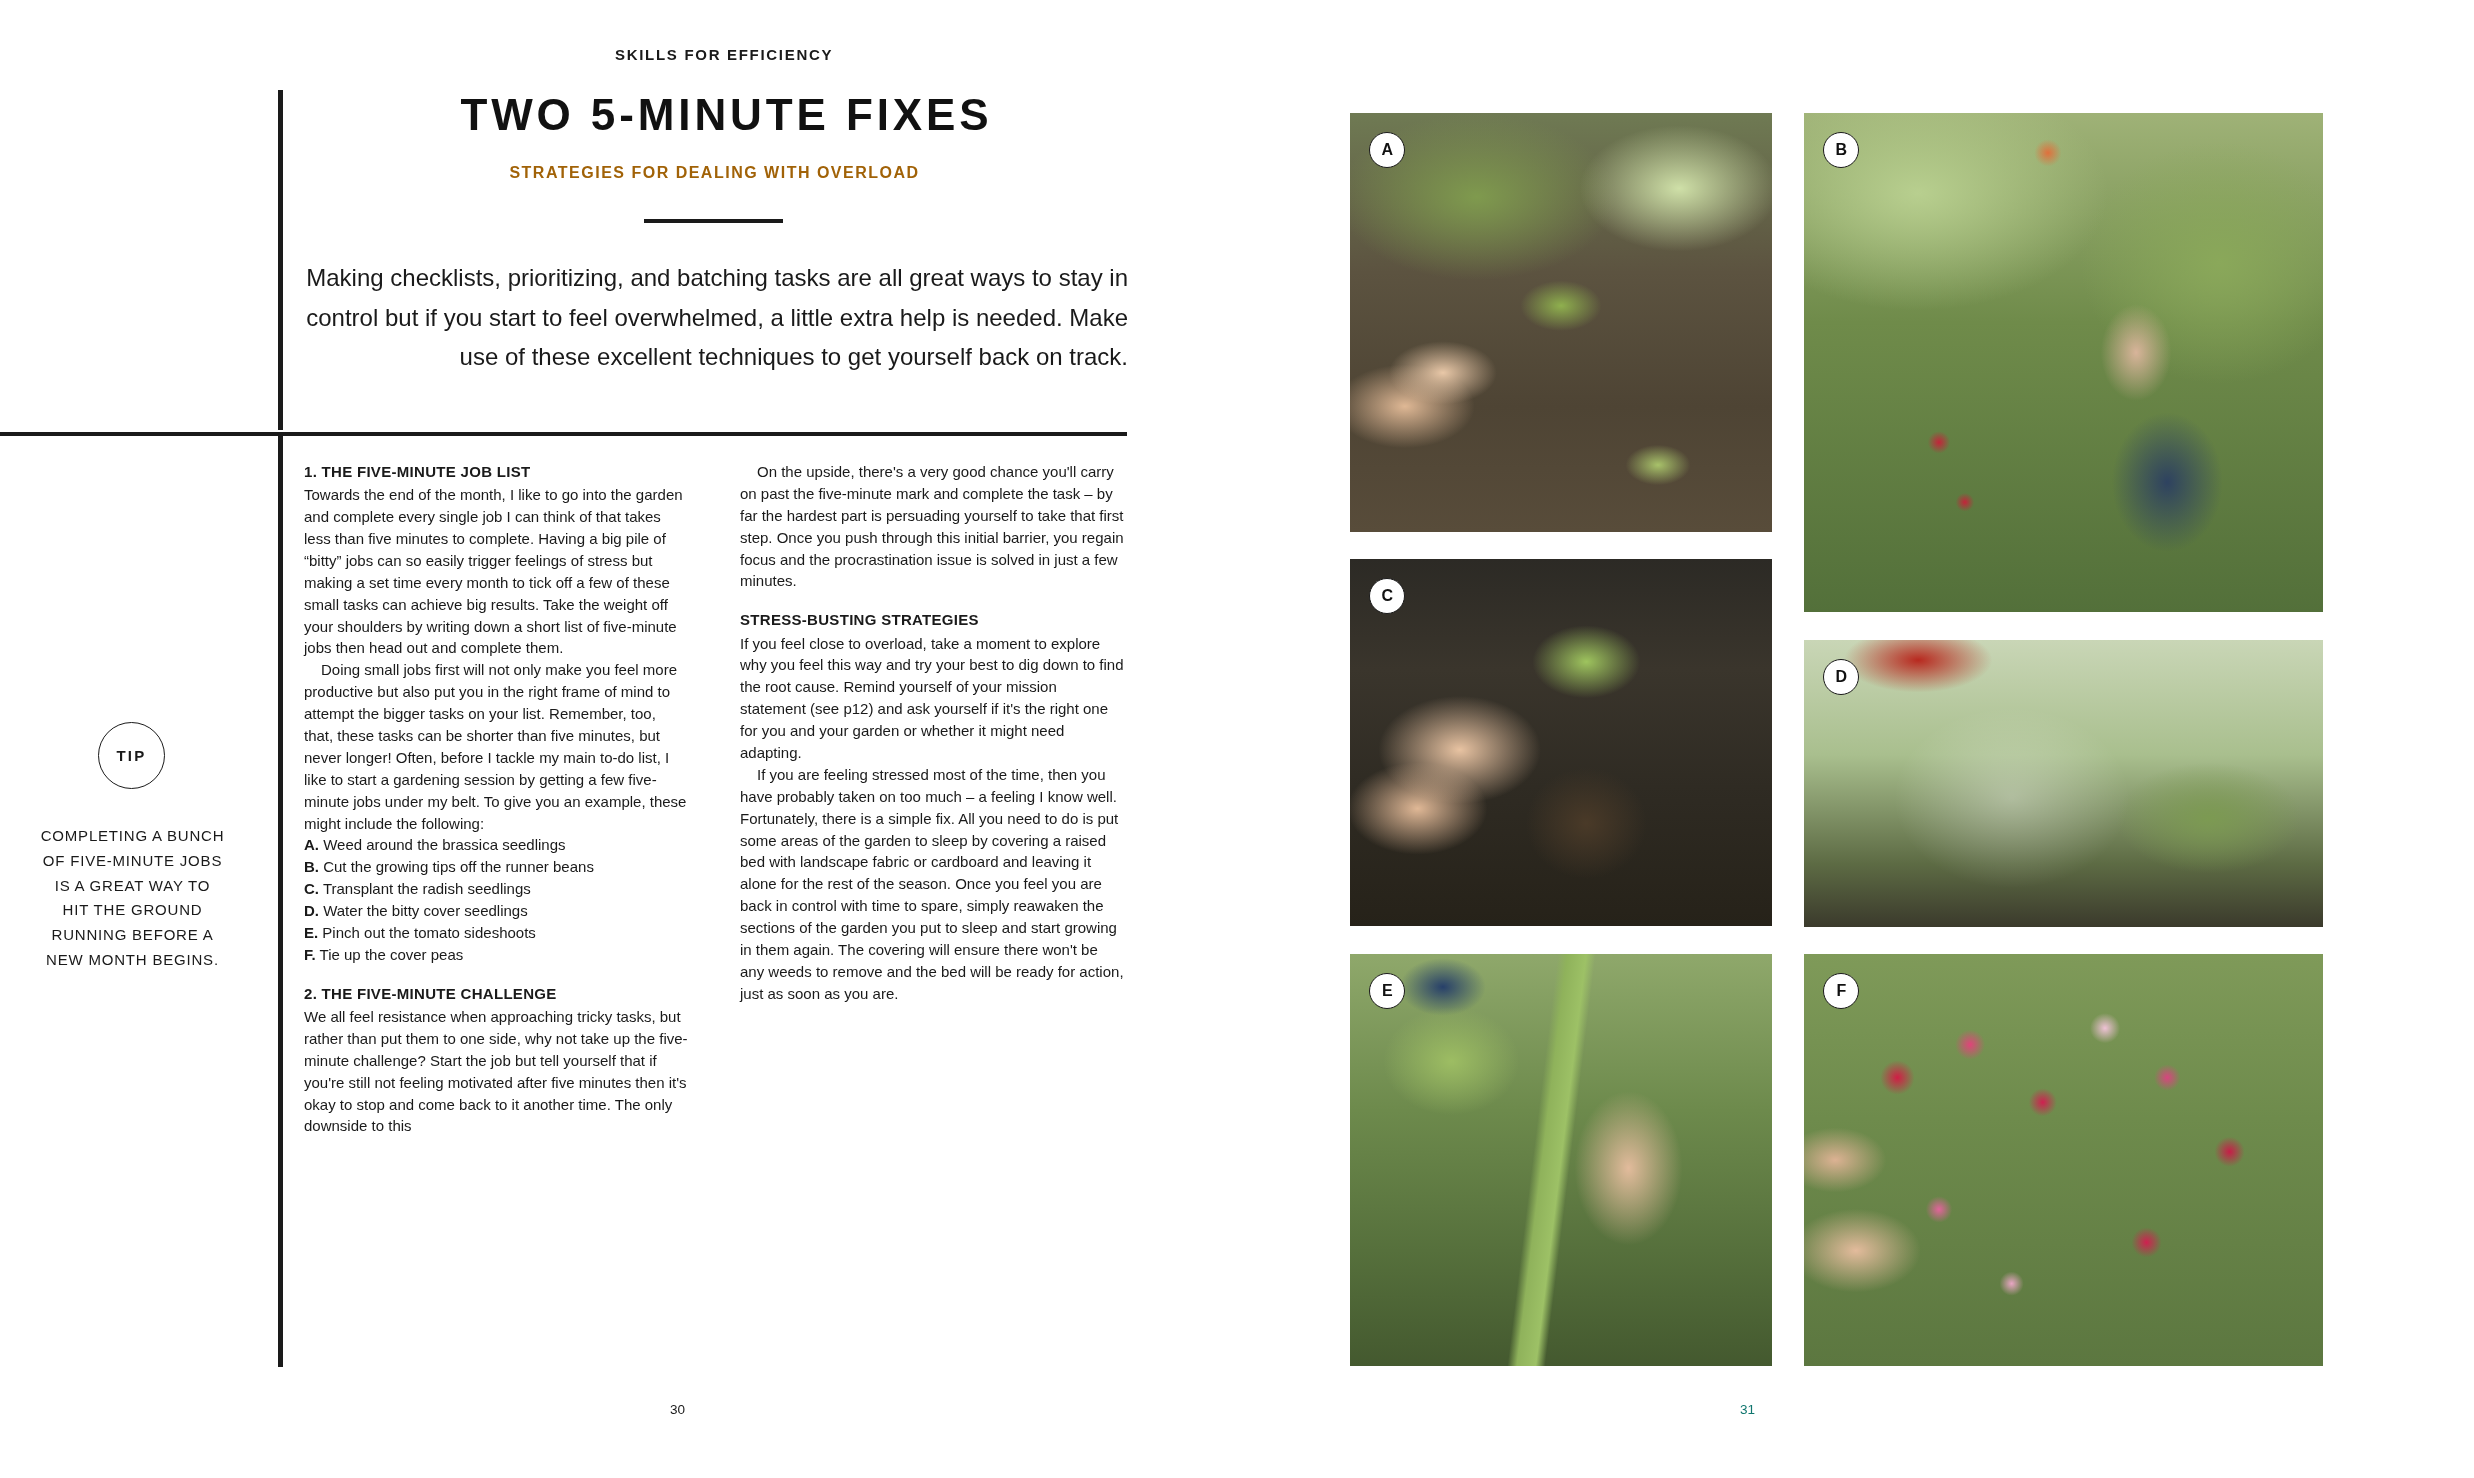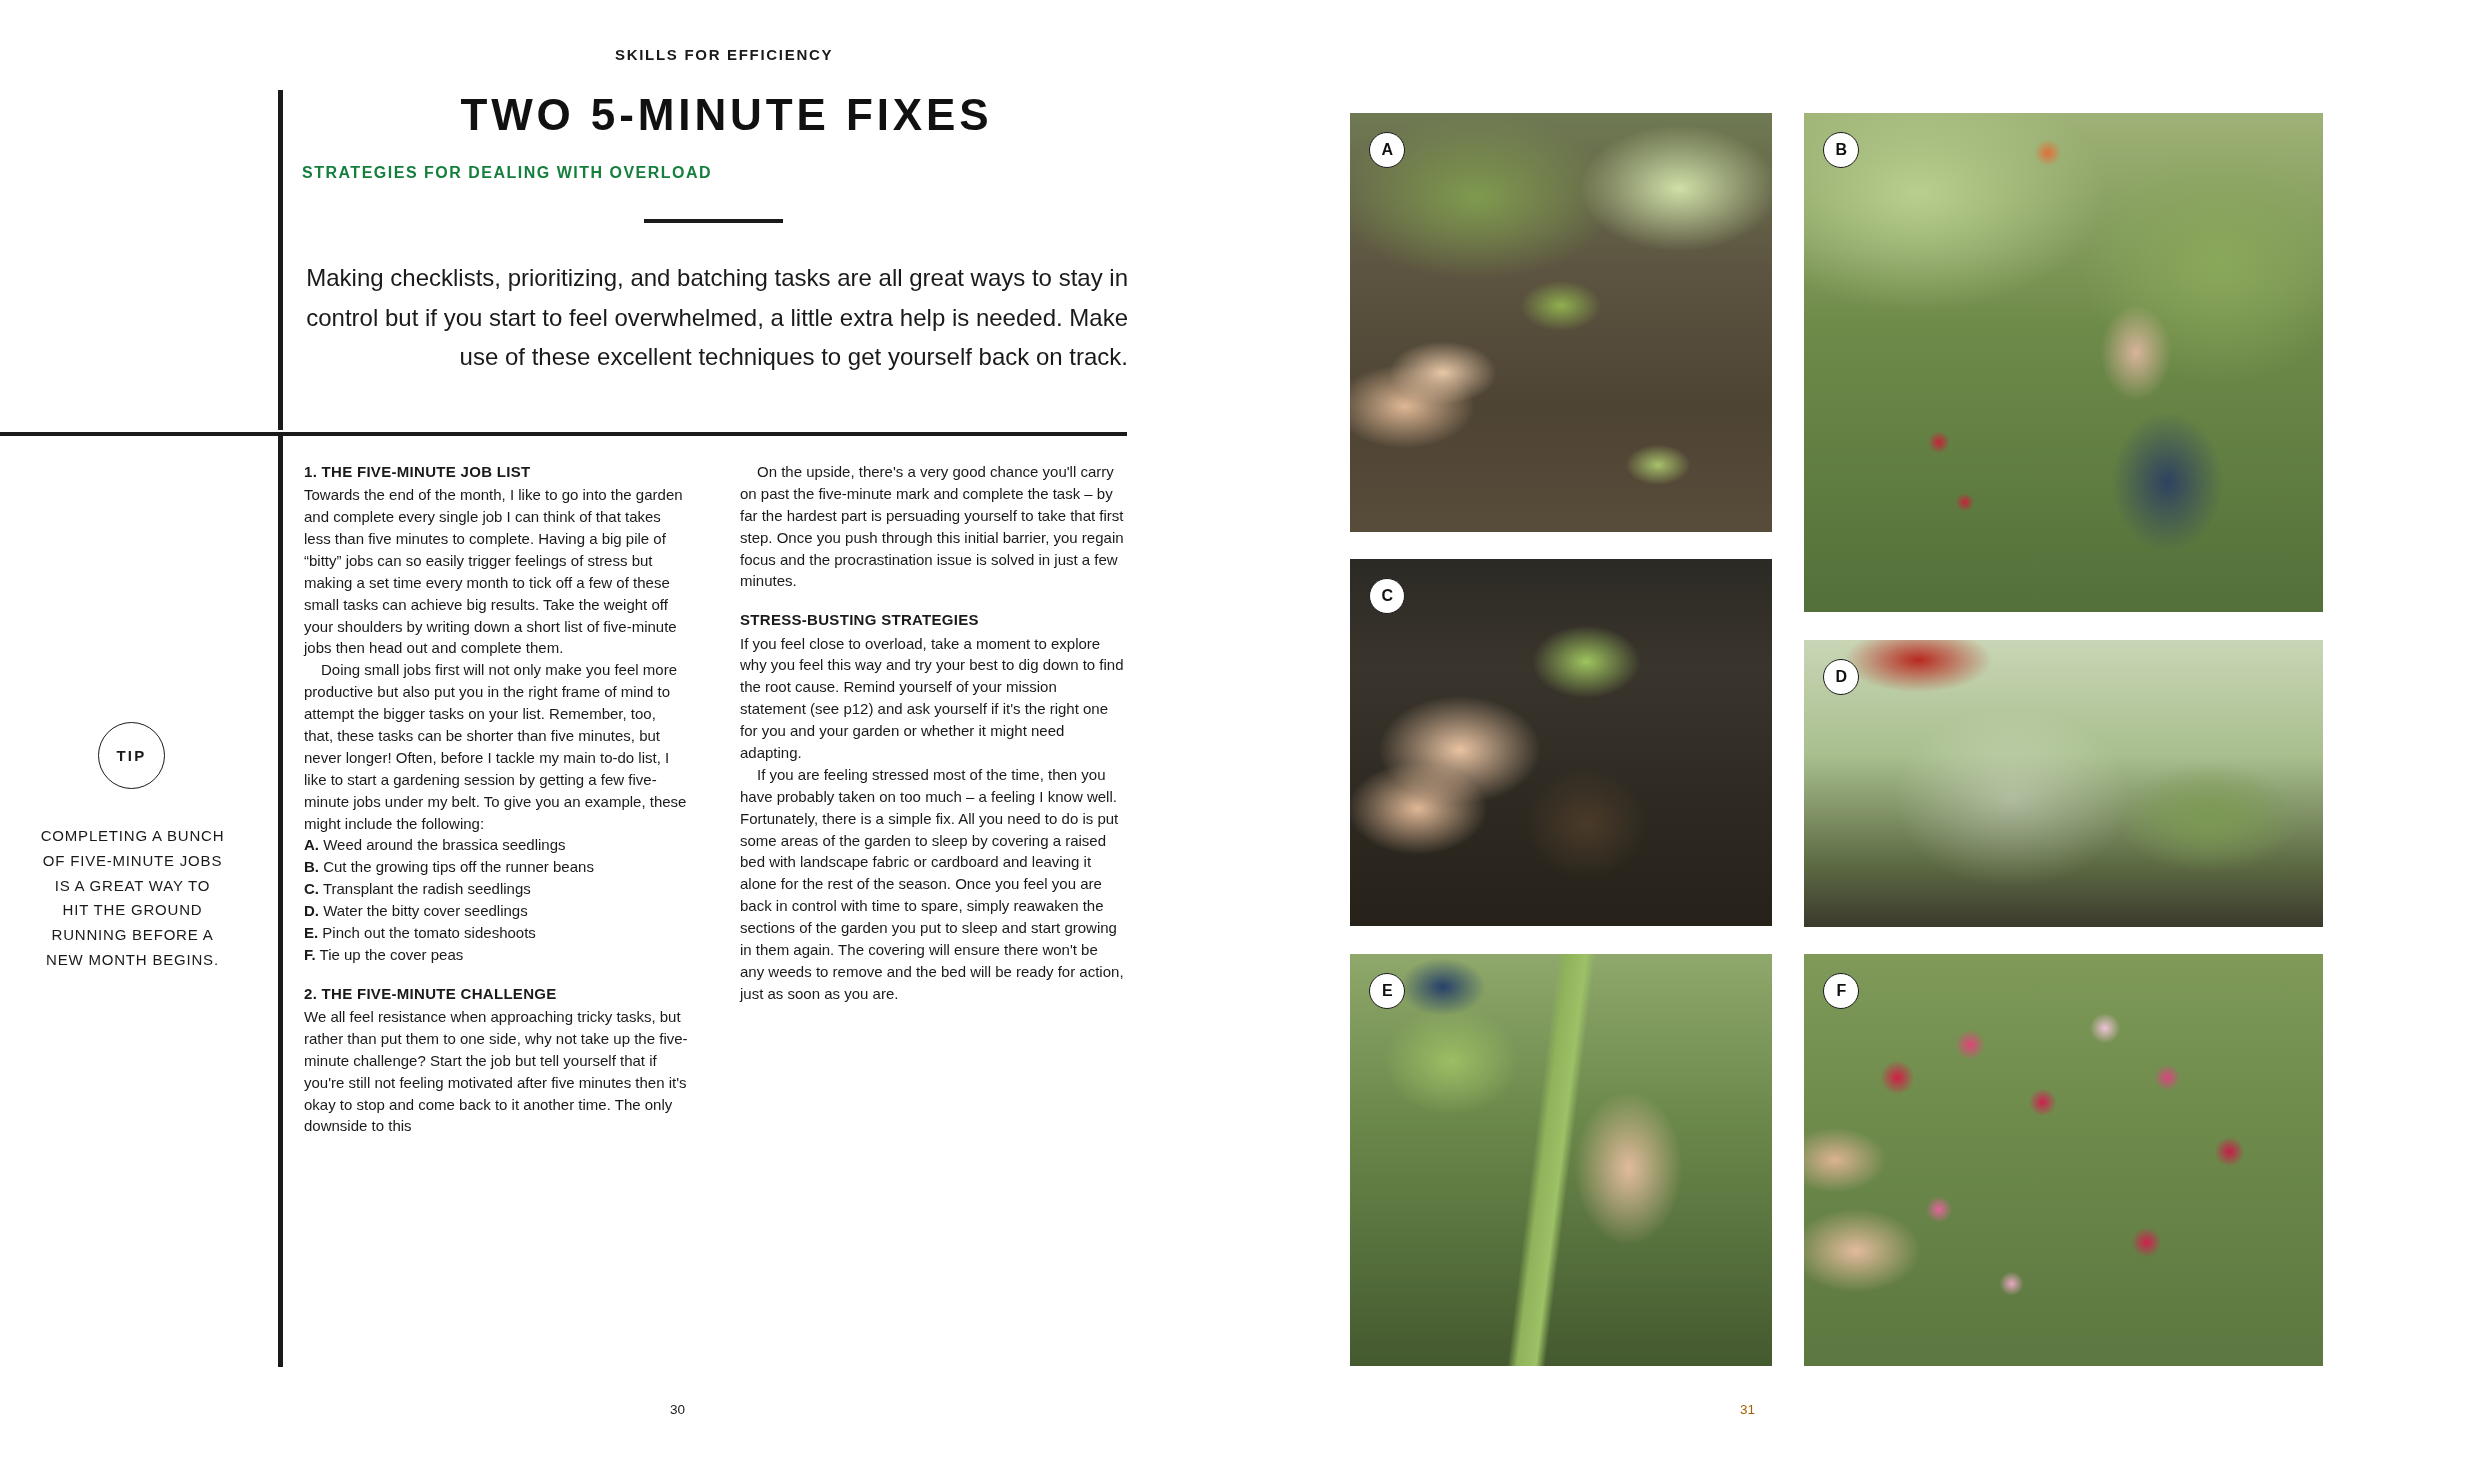--- a/index.html
+++ b/index.html
@@ -86,24 +86,25 @@
     font-size: 44px;
     font-weight: 700;
     letter-spacing: 3.9px;
     color: #111;
   }
   .subtitle {
     position: absolute;
     left: 302px;
     top: 164px;
     width: 825px;
+    text-align: center;
     font-size: 16px;
     font-weight: 700;
     letter-spacing: 1.5px;
-    color: #15803d;
+    color: #a16207;
   }
   .divider-short {
     position: absolute;
     left: 644px;
     top: 219px;
     width: 139px;
     height: 3.9px;
     background: #1a1a1a;
   }
 
@@ -184,21 +185,21 @@
     left: 670px;
     top: 1402px;
     font-size: 13.5px;
     color: #1a1a1a;
   }
   .folio-right {
     position: absolute;
     left: 1740px;
     top: 1402px;
     font-size: 13.5px;
-    color: #a16207;
+    color: #0f766e;
   }
 
   
   .photo {
     position: absolute;
     overflow: hidden;
     background: #9aa48a;
   }
   .photo .badge {
     position: absolute;

